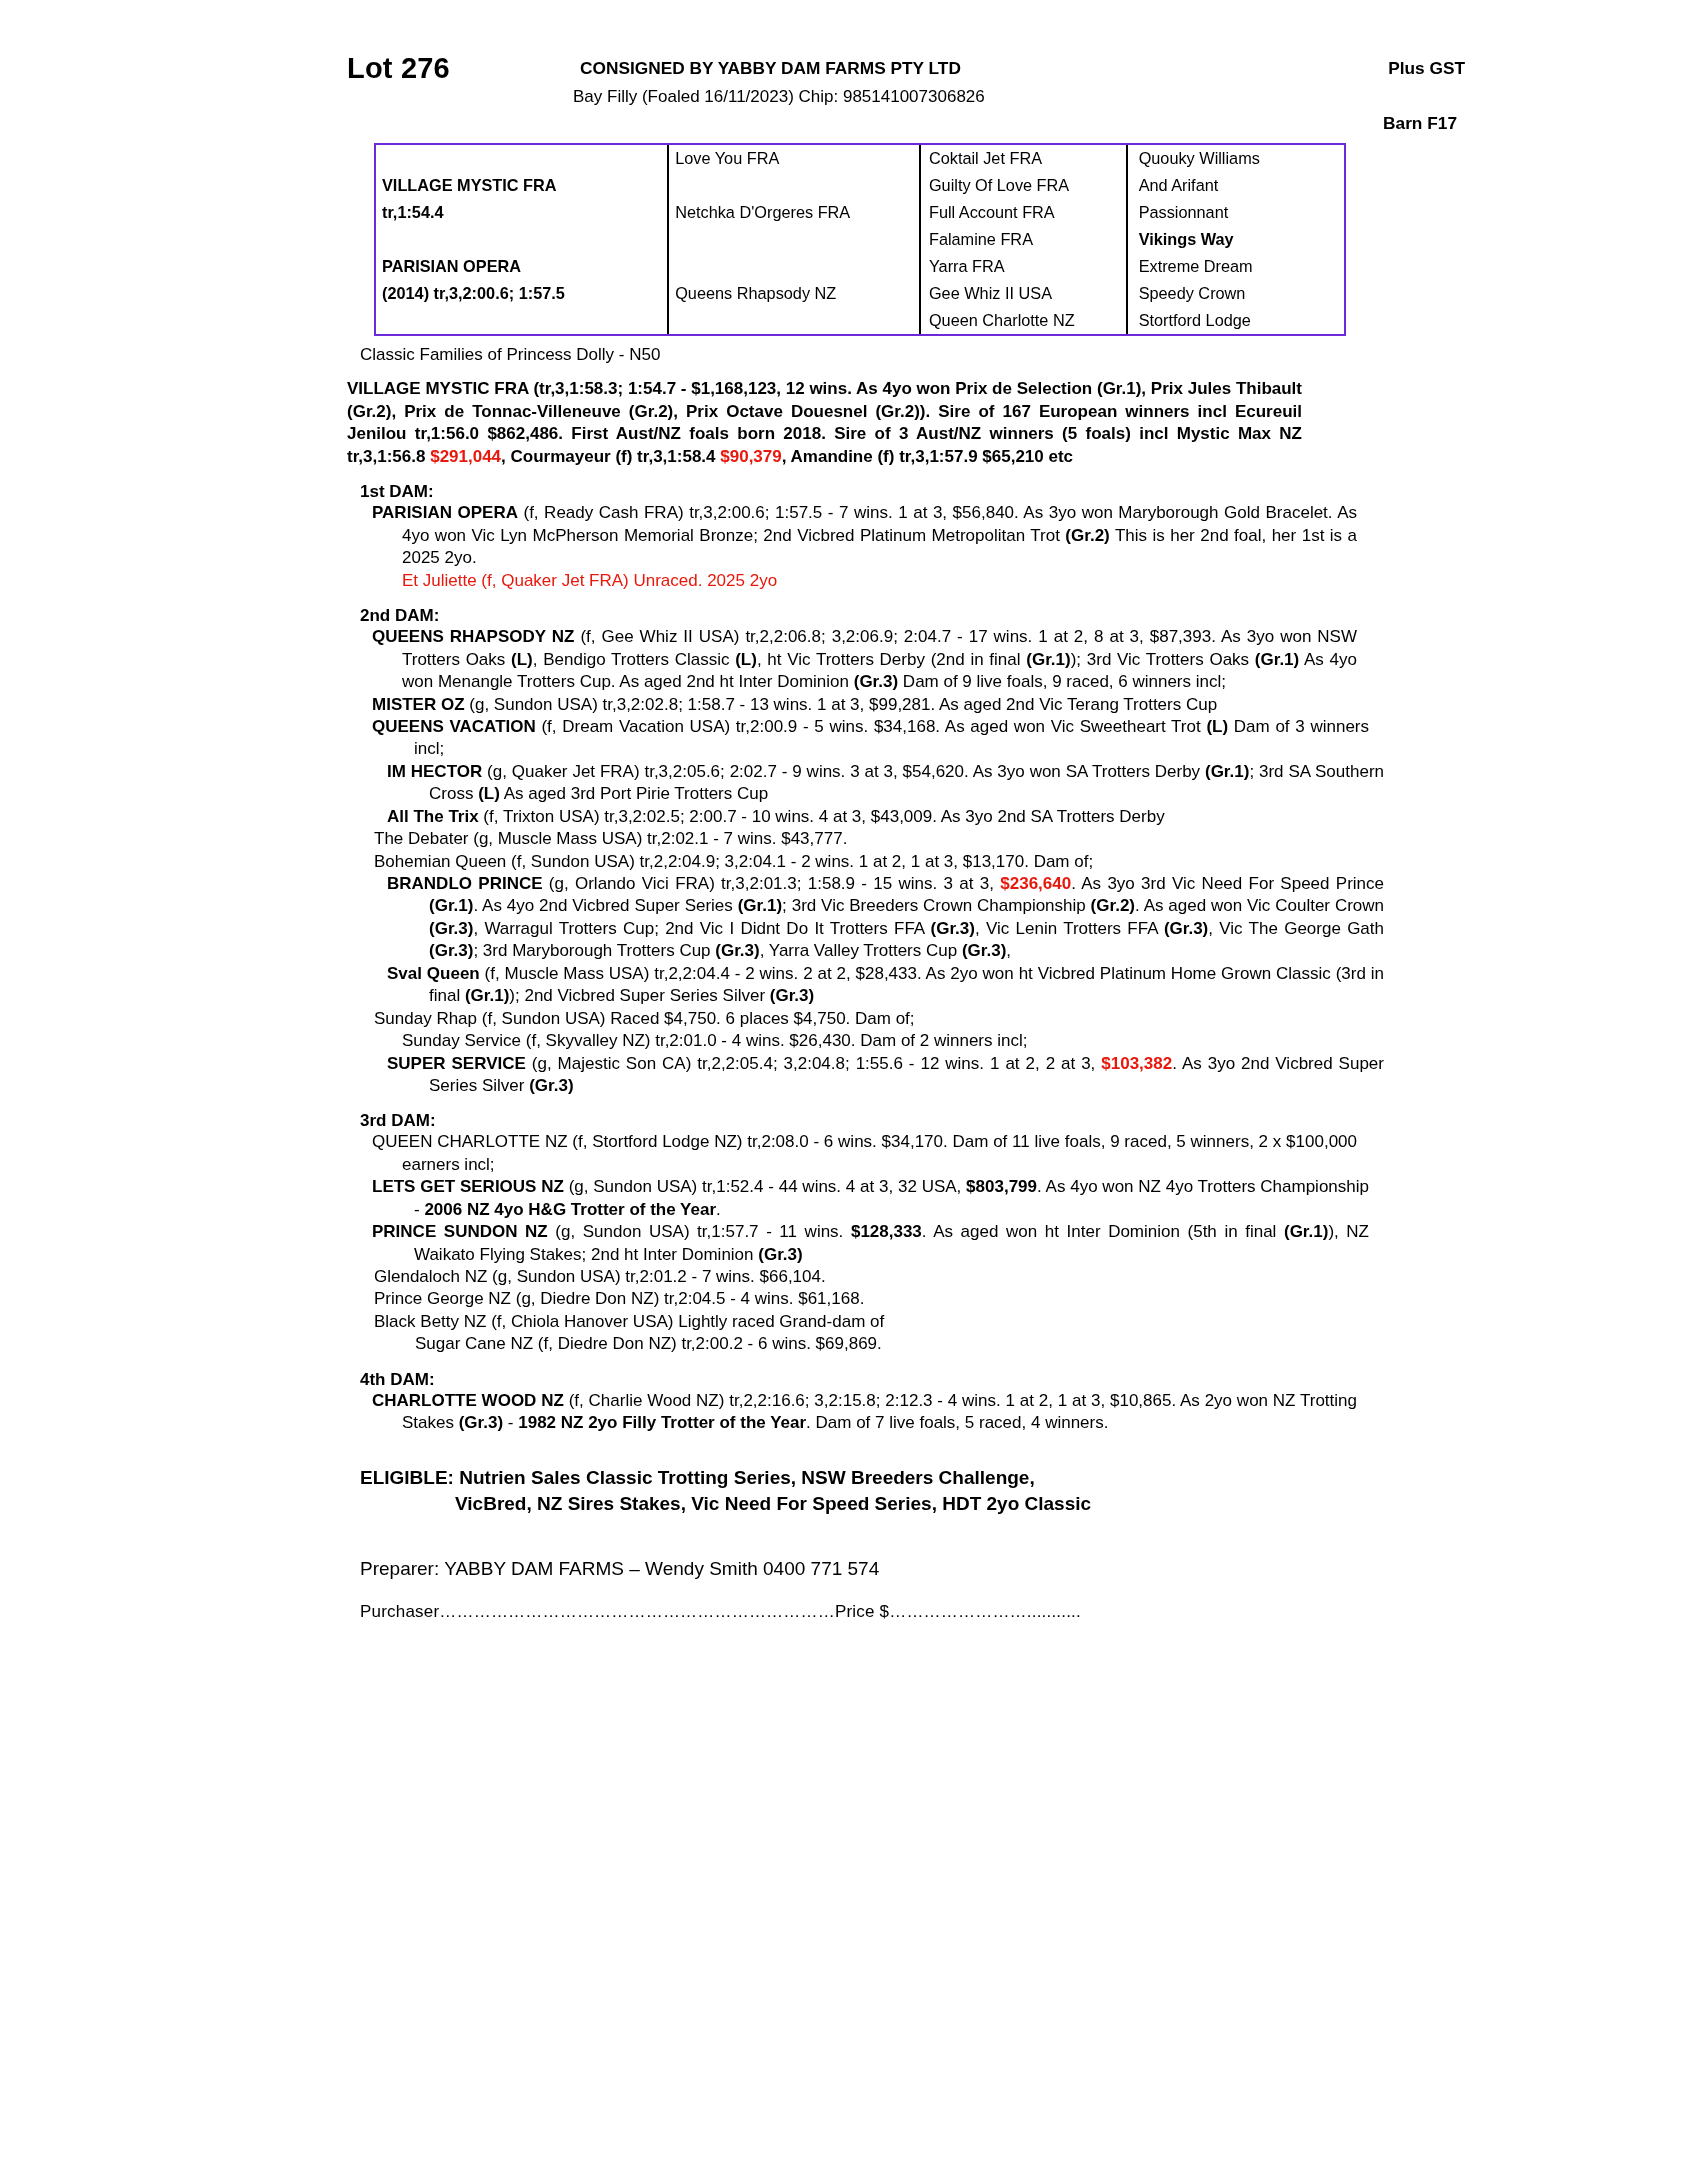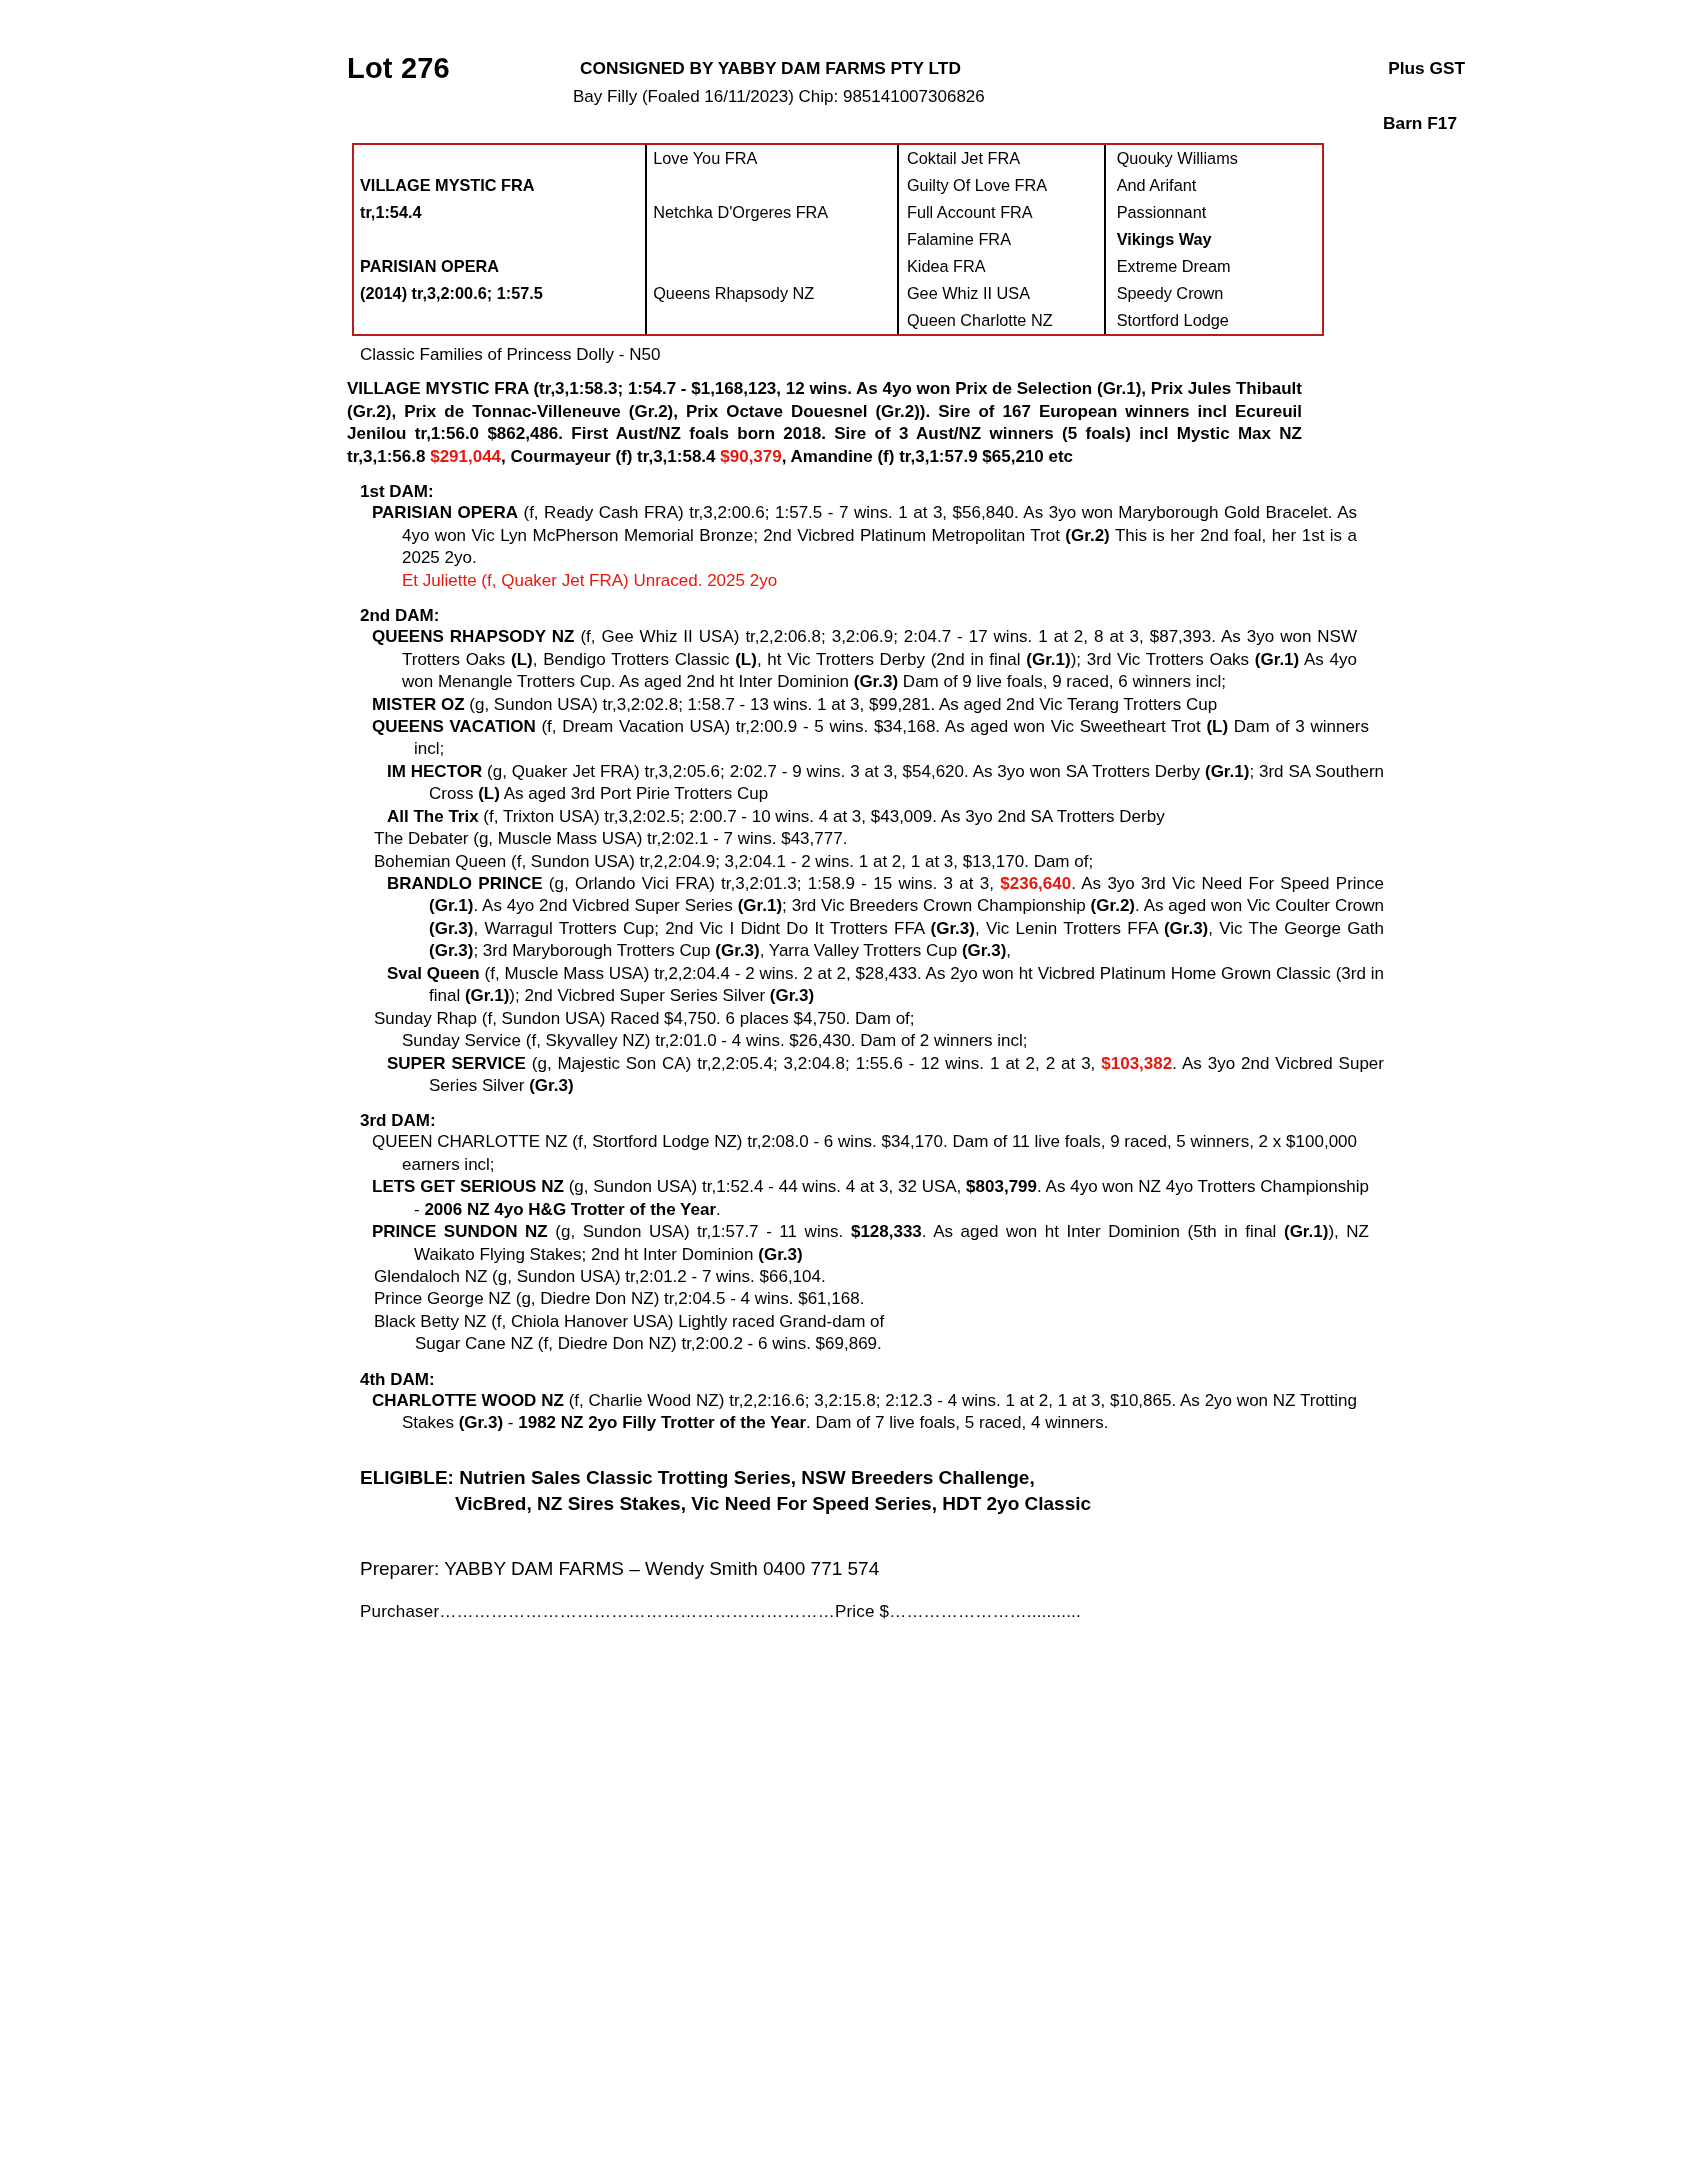--- a/index.html
+++ b/index.html
@@ -56,23 +56,23 @@
   .barn {
     position: absolute;
     right: 77px;
     top: 67px;
     font-size: 17.3px;
     font-weight: bold;
   }
   
   .ped-wrap {
     margin-top: 6px;
-    margin-left: 5px;
+    margin-left: 27px;
     width: 972px;
-    border: 2px solid #b91c1c;
+    border: 2px solid #6d28d9;
     box-sizing: border-box;
   }
   table.ped {
     border-collapse: collapse;
     width: 100%;
     font-size: 16.3px;
     line-height: 1.42;
   }
   table.ped td {
     padding: 0 6px;
@@ -193,21 +193,21 @@
           </tr>
           <tr>
             <td class="c1"></td>
             <td class="c2"></td>
             <td class="c3">Falamine FRA</td>
             <td class="c4 bold">Vikings Way</td>
           </tr>
           <tr>
             <td class="c1 bold">PARISIAN OPERA</td>
             <td class="c2"></td>
-            <td class="c3">Kidea FRA</td>
+            <td class="c3">Yarra FRA</td>
             <td class="c4">Extreme Dream</td>
           </tr>
           <tr>
             <td class="c1 bold">(2014) tr,3,2:00.6; 1:57.5</td>
             <td class="c2">Queens Rhapsody NZ</td>
             <td class="c3">Gee Whiz II USA</td>
             <td class="c4">Speedy Crown</td>
           </tr>
           <tr>
             <td class="c1"></td>

